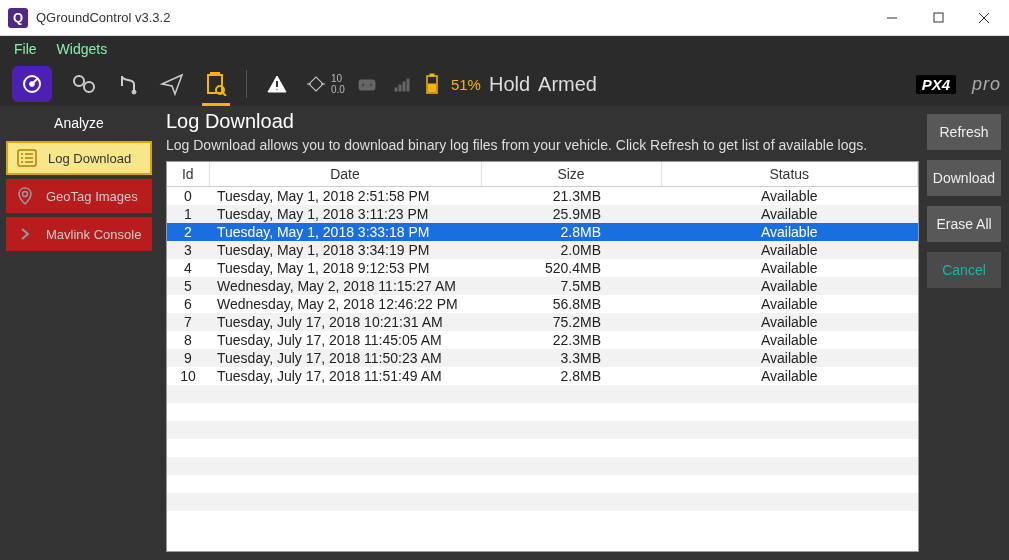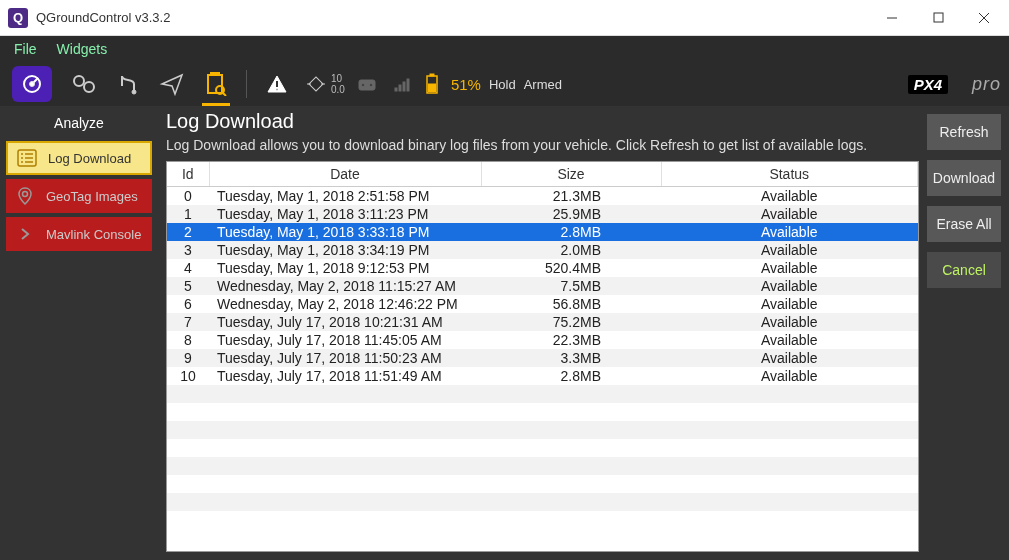--- a/index.html
+++ b/index.html
@@ -19,24 +19,24 @@
 
   
   .toolbar { height: 44px; background: #2b2b2b; display:flex; align-items:center; padding: 0 8px; color:#ddd; }
   .tb-icon { width: 36px; height: 36px; display:flex; align-items:center; justify-content:center; margin: 0 4px; }
   .tb-icon.active { color:#f7b500; }
   .tb-icon.brand { width:40px; height:36px; background:#4c1fb5; border-radius:6px; margin-right:10px; display:flex; align-items:center; justify-content:center;}
   .tb-icon svg { stroke: currentColor; fill: none; }
   .tb-analyze { position: relative; }
   .tb-analyze::after { content:""; position:absolute; bottom:-4px; left:4px; right:4px; height:3px; background:#f7b500; }
   .tb-divider { width:1px; height:28px; background:#555; margin: 0 8px; }
-  .tb-text { font-size:13px; color:#ddd; margin:0 8px; }
+  .tb-text { font-size:20px; color:#ddd; margin:0 8px; }
   .tb-battery { color:#f7b500; font-size:15px; margin-left:4px; }
   .tb-numbers { display:flex; flex-direction:column; font-size:10px; line-height:11px; color:#bbb; margin-left:-2px; }
-  .px4 { margin-left:auto; display:flex; align-items:center; gap:24px; }
+  .px4 { margin-left:auto; display:flex; align-items:center; gap:16px; }
   .px4-box { background:#000; color:#fff; padding:1px 6px; font-weight:bold; font-style:italic; font-size:15px; border-radius:2px; }
   .px4-pro { color:#aaa; font-style:italic; font-size:18px; letter-spacing:1px; }
 
   
   .main { display:flex; height: calc(560px - 36px - 26px - 44px); background:#333; }
 
   
   .sidebar { width: 158px; background:#333; padding: 6px 6px 10px 6px; display:flex; flex-direction:column; gap:4px; }
   .side-title { color:#fff; font-size:14px; text-align:center; padding: 3px 0 6px 0; }
   .side-item { display:flex; align-items:center; height:34px; border-radius:0; padding: 0 8px; color:#ccc; font-size:13px; gap:10px; background:#b91c1c; }
@@ -61,21 +61,21 @@
   tbody td:nth-child(3) { text-align:right; padding-right:60px; }
   tbody td:nth-child(4) { text-align:center; }
   tbody tr.alt { background:#f2f2f2; }
   tbody tr.selected { background:#1a6fe0; color:#fff; }
   tbody tr.selected td { color:#fff; }
   tbody tr.empty td { height:18px; }
 
   
   .rightpanel { width:90px; background:#333; padding:8px 8px 0 8px; display:flex; flex-direction:column; gap:10px; }
   .btn { height:36px; background:#585858; color:#eee; font-size:14px; display:flex; align-items:center; justify-content:center; border:none; }
-  .btn.disabled { color:#bef264; background:#4a4a4a; }
+  .btn.disabled { color:#14b8a6; background:#4a4a4a; }
 
 </style>
 </head>
 <body>
 
 <div class="titlebar">
   <div class="app-icon">
       <span>Q</span>
     </div>
   <div class="title">QGroundControl v3.3.2</div>

